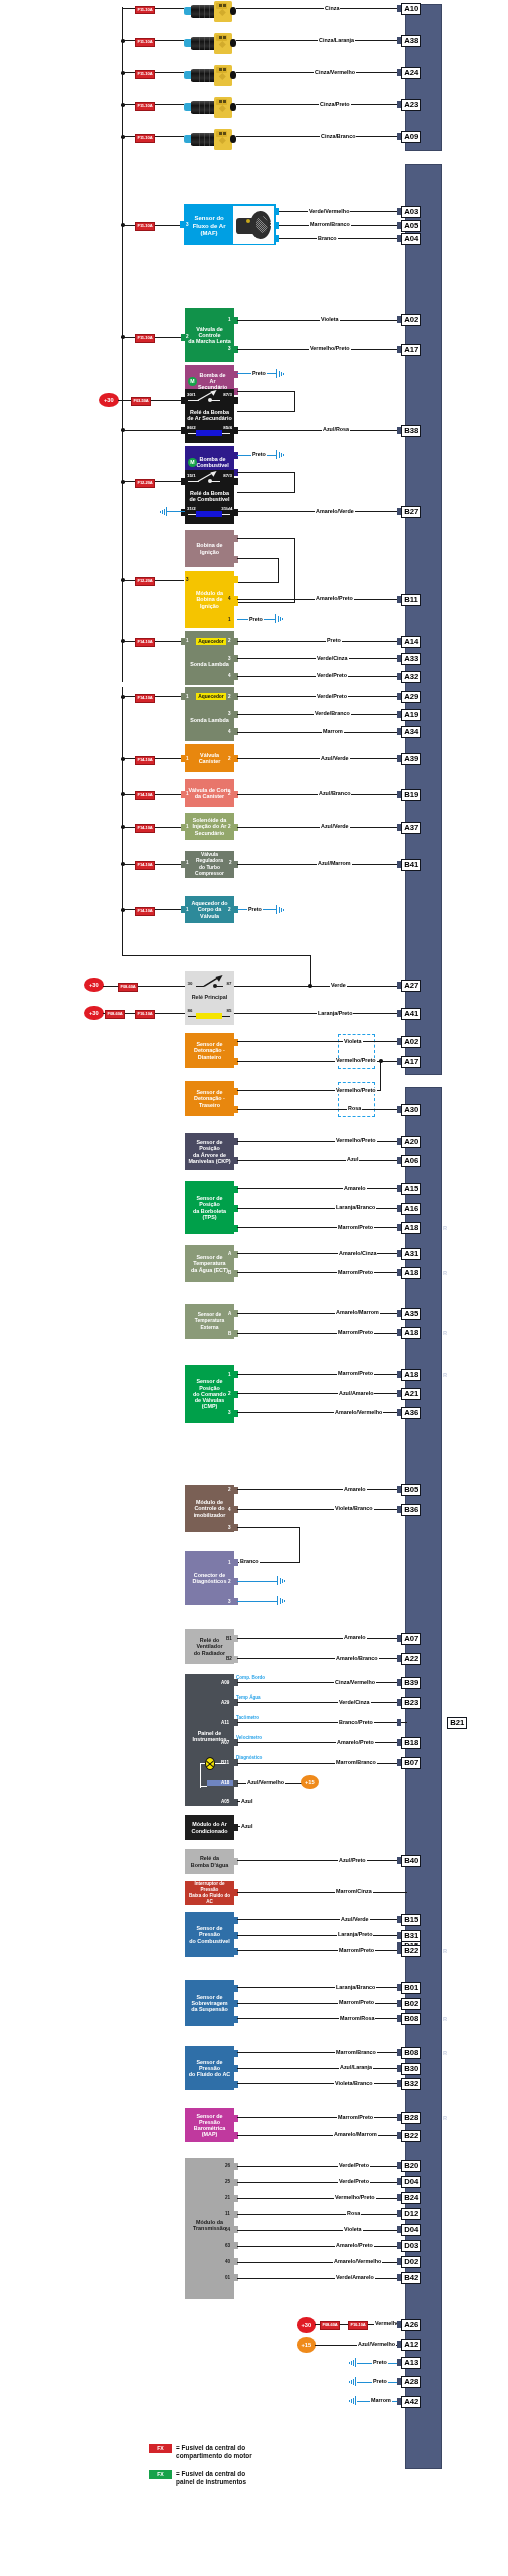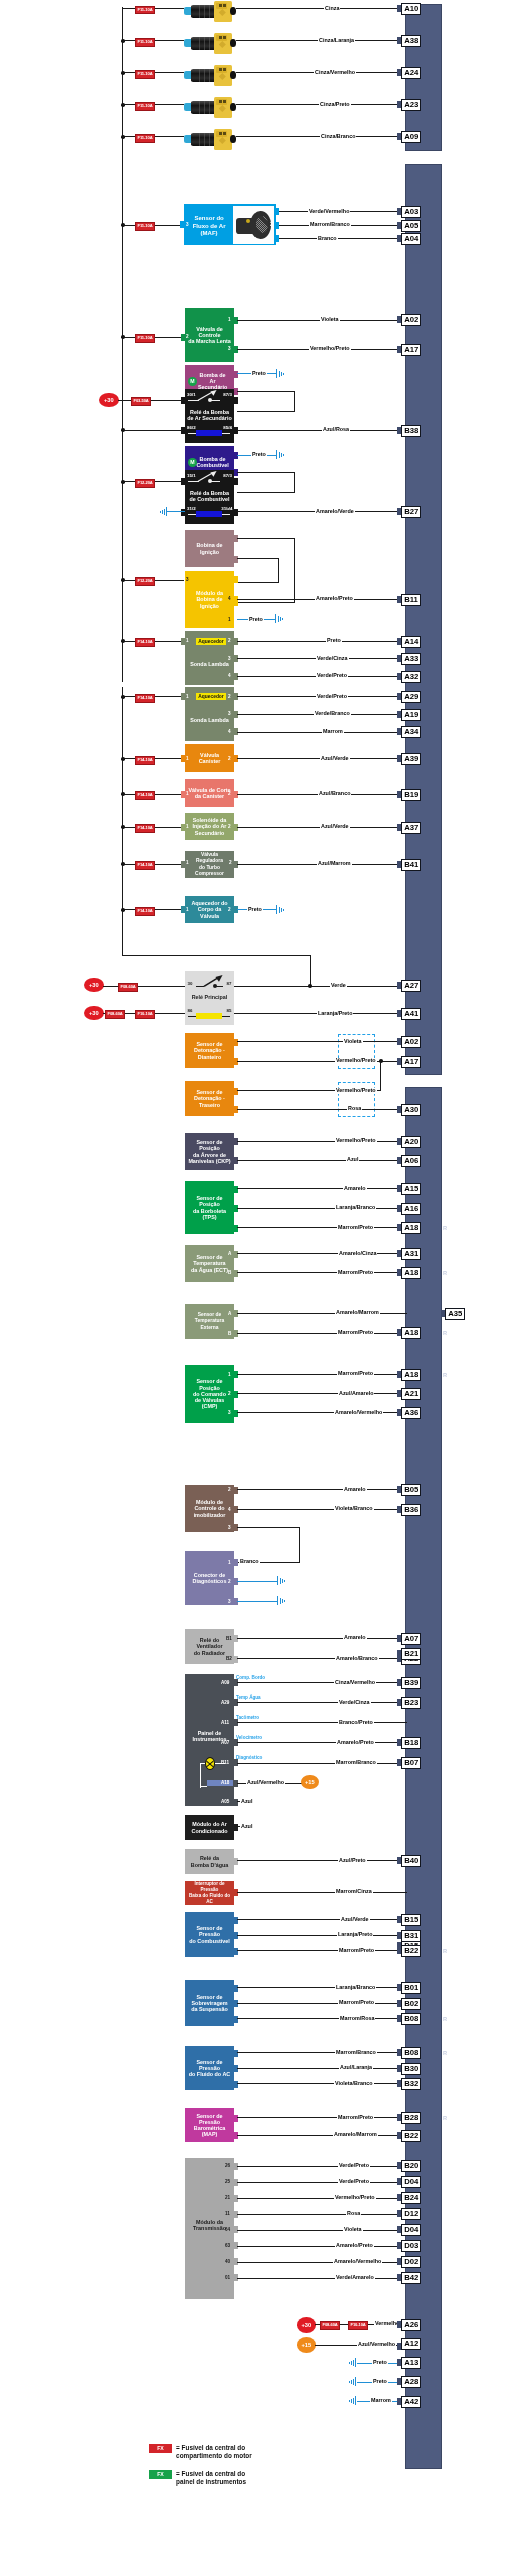--- a/index.html
+++ b/index.html
@@ -871,21 +871,21 @@
   </div>
 
   <div class="comp" style="left:185px;top:1304px;width:49px;height:35px;background:#8a9a78;">
     <span class="ctext" style="white-space:pre-line;font-size:4.9px;">Sensor de
 Temperatura Externa</span>
   </div>
   <div class="tab-r" style="left:234px;top:1310px;background:#8a9a78;"></div>
   <div class="pinnum" style="left:228px;top:1311px;">A</div>
   <div class="wire" style="left:237px;top:1313px;width:170px;"></div>
   <div class="wlabel" style="left:335px;top:1310px;">Amarelo/Marrom</div>
-  <div class="pin" style="top:1308px;margin-left:44px;">
+  <div class="pin" style="top:1308px;">
     <div class="stub"></div>
       <div class="pinbox">A35</div>
   </div>
   <div class="tab-r" style="left:234px;top:1330px;background:#8a9a78;"></div>
   <div class="pinnum" style="left:228px;top:1331px;">B</div>
   <div class="wire" style="left:237px;top:1333px;width:170px;"></div>
   <div class="wlabel" style="left:337px;top:1330px;">Marrom/Preto</div>
   <div class="pin" style="top:1327px;">
     <div class="stub"></div>
       <div class="pinbox">A18</div>
@@ -1020,21 +1020,21 @@
   <div class="pin" style="top:1697px;">
     <div class="stub"></div>
       <div class="pinbox">B23</div>
   </div>
 
   <div class="tab-r" style="left:234px;top:1719px;background:#4a4f56;"></div>
   <div class="pinnum" style="left:221px;top:1720px;">A11</div>
   <div class="subpin" style="left:236px;top:1715px;">Tacômetro</div>
   <div class="wire" style="left:237px;top:1722px;width:170px;"></div>
   <div class="wlabel" style="left:338px;top:1720px;">Branco/Preto</div>
-  <div class="pin" style="top:1648px;">
+  <div class="pin" style="top:1717px;gap:46px;">
     <div class="stub"></div>
       <div class="pinbox">B21</div>
   </div>
 
   <div class="tab-r" style="left:234px;top:1739px;background:#4a4f56;"></div>
   <div class="pinnum" style="left:221px;top:1740px;">A07</div>
   <div class="subpin" style="left:236px;top:1735px;">Velocímetro</div>
   <div class="wire" style="left:237px;top:1742px;width:170px;"></div>
   <div class="wlabel" style="left:336px;top:1740px;">Amarelo/Preto</div>
   <div class="pin" style="top:1737px;">
@@ -1279,21 +1279,21 @@
   <div class="fuse" style="left:348px;top:2321px;">F10-10A</div>
   <div class="wlabel" style="left:374px;top:2321px;">Vermelho</div>
   <div class="pin" style="top:2319px;">
     <div class="stub"></div>
       <div class="pinbox">A26</div>
   </div>
 
   <div class="oval b15" style="left:297px;top:2337px;width:18.6px;height:15.5px;">+15</div>
   <div class="wire" style="left:315px;top:2345px;width:92px;"></div>
   <div class="wlabel" style="left:357px;top:2342px;">Azul/Vermelho</div>
-  <div class="pin" style="top:2339px;align-items:flex-end;">
+  <div class="pin" style="top:2339px;">
     <div class="stub"></div>
       <div class="pinbox">A12</div>
   </div>
 
   <div class="wire wire-blue" style="left:357px;top:2363px;width:50px;"></div>
   <div class="wlabel" style="left:372px;top:2360px;">Preto</div>
   <div class="gnd" style="left:347px;top:2358px;">
     <span style="left:8.2px;top:0;width:1.3px;height:9.3px;"></span>
     <span style="left:5.7px;top:1.5px;width:1px;height:6.2px;"></span>
     <span style="left:3.6px;top:2.6px;width:1px;height:4.1px;"></span>

